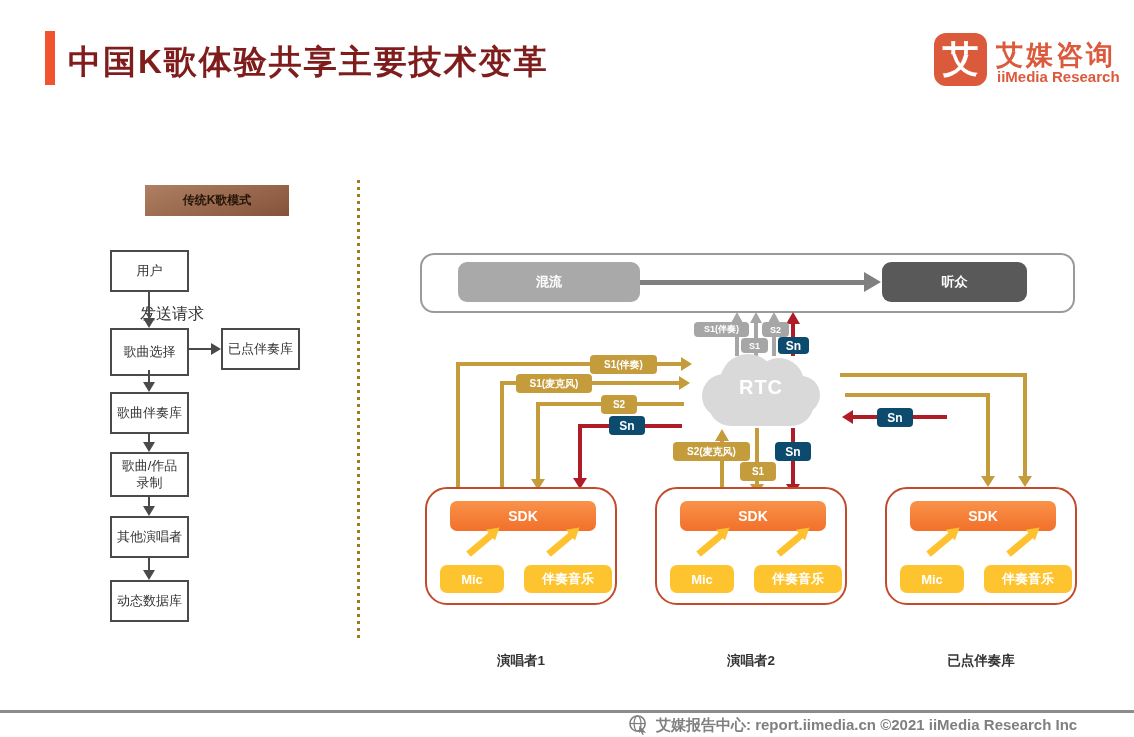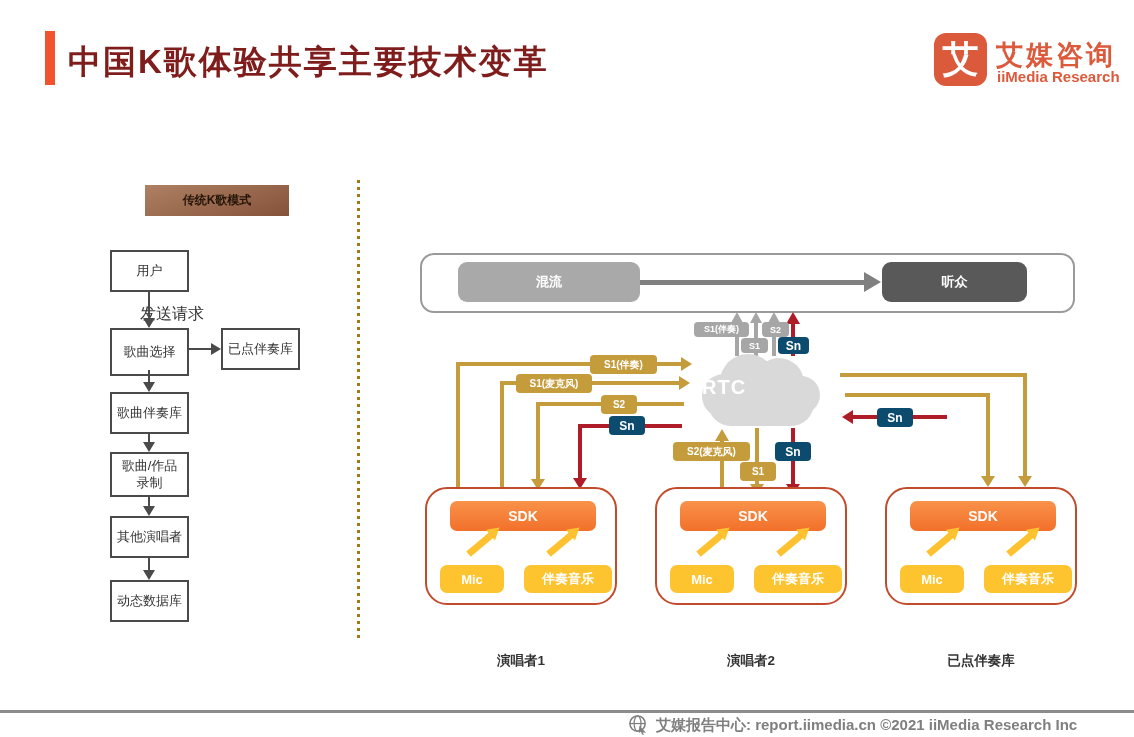--- a/index.html
+++ b/index.html
@@ -27,21 +27,21 @@
   
   .divider { position:absolute; left:357px; top:180px; width:3px; height:458px;
     background:repeating-linear-gradient(180deg,#A3781A 0 3px,transparent 3px 7px); }
 
   
   .band { position:absolute; left:420px; top:253px; width:655px; height:60px; border:2px solid #9A9A9A; border-radius:14px; background:#fff; }
   .pill { position:absolute; display:flex; align-items:center; justify-content:center; color:#fff; font-weight:bold; font-size:13px; border-radius:9px; }
   .cloud { position:absolute; left:702px; top:354px; width:118px; height:76px; }
   .cloud .puff { position:absolute; background:#D9D9D9; border-radius:50%; }
   .cloud .base { position:absolute; left:6px; top:26px; width:106px; height:46px; background:#D9D9D9; border-radius:23px; }
-  .cloud .txt { position:absolute; left:0; top:22px; width:100%; color:#fff; font-size:20px; font-weight:bold; letter-spacing:1px; }
+  .cloud .txt { position:absolute; left:0; top:22px; width:100%; text-align:center; color:#fff; font-size:20px; font-weight:bold; letter-spacing:1px; }
 
   .lbl { position:absolute; display:flex; align-items:center; justify-content:center; color:#fff; font-weight:bold; border-radius:4px; white-space:nowrap; }
   .lbl-gray { background:#A6A6A6; font-size:9px; }
   .lbl-gold { background:#C49C3C; font-size:10px; }
   .lbl-red  { background:#0c4a6e; font-size:12px; }
 
   .group { position:absolute; width:192px; height:118px; background:#fff; border:2px solid #C14B2B; border-radius:22px; }
   .sdk { position:absolute; left:23px; top:12px; width:146px; height:30px; border-radius:7px; background:linear-gradient(180deg,#F9924A,#F2702A); color:#fff; font-weight:bold; font-size:14px; display:flex; align-items:center; justify-content:center; }
   .src { position:absolute; top:76px; height:28px; border-radius:7px; background:#FEC430; color:#fff; font-weight:bold; font-size:13px; display:flex; align-items:center; justify-content:center; }
   .diag { position:absolute; width:30px; height:7px; background:#FEC12F; transform:rotate(-40deg); }

